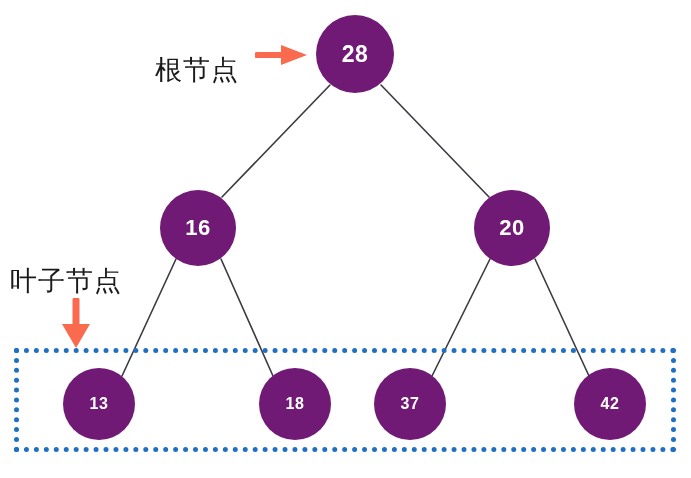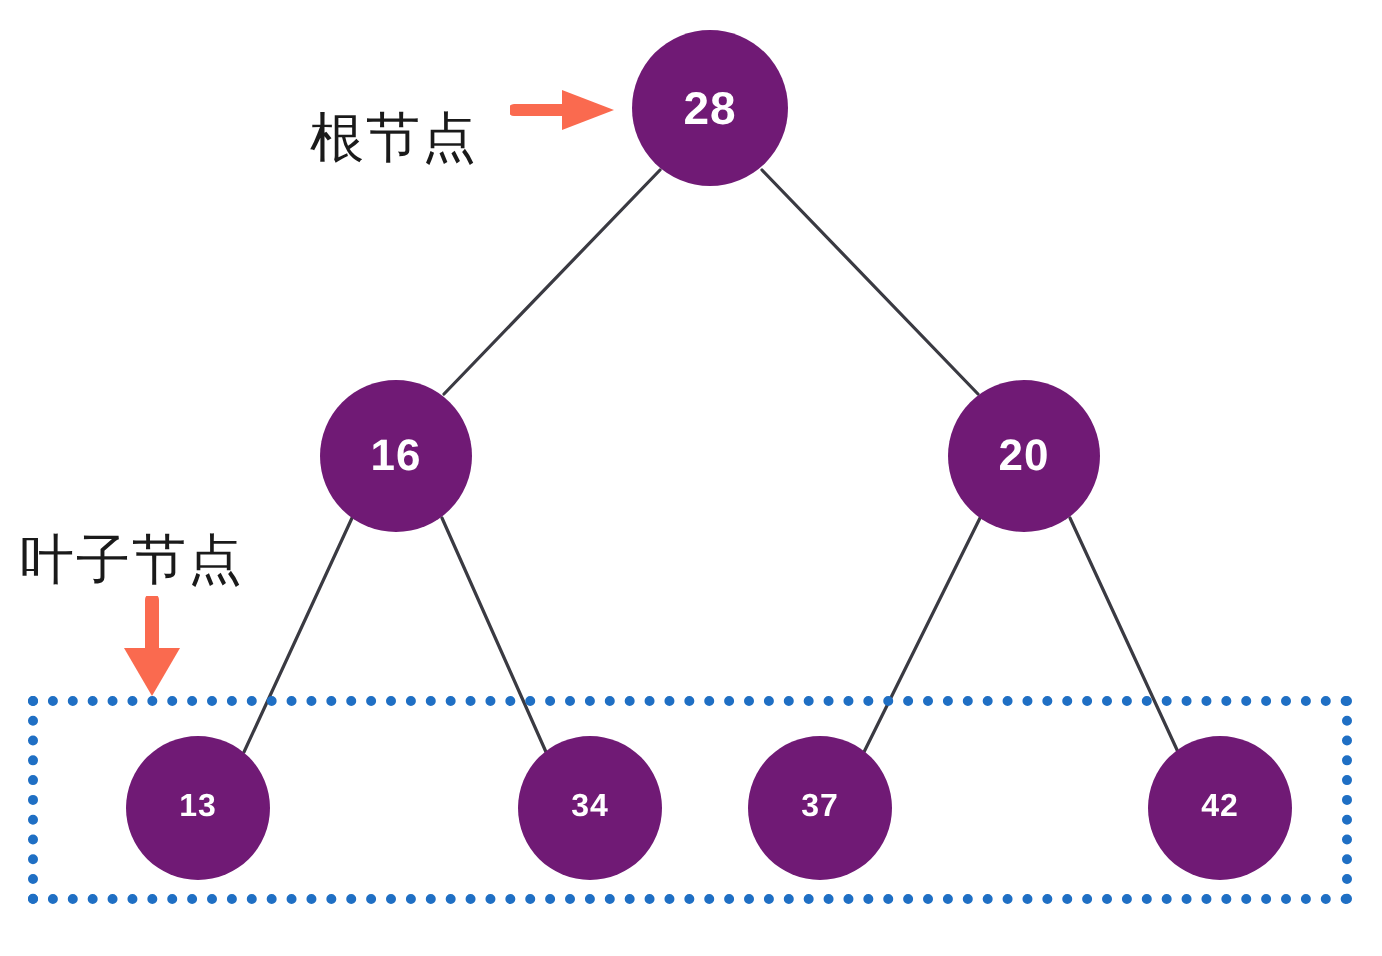--- a/index.html
+++ b/index.html
@@ -104,21 +104,21 @@
   </svg>
 
   <div class="leaf-box"></div>
 
   <div class="node node-root">28</div>
 
   <div class="node node-l1a">16</div>
   <div class="node node-l1b">20</div>
 
   <div class="node node-leaf leaf-0">13</div>
-  <div class="node node-leaf leaf-1">34</div>
+  <div class="node node-leaf leaf-1">18</div>
   <div class="node node-leaf leaf-2">37</div>
   <div class="node node-leaf leaf-3">42</div>
 
   <div class="ann-label label-root">根节点</div>
 
   <svg class="arrow-right" viewBox="0 0 58 24" xmlns="http://www.w3.org/2000/svg">
     <path d="M2 12 L30 12" stroke="#fa6a4f" stroke-width="6" stroke-linecap="round" fill="none"></path>
     <path d="M26 2 L52 12 L26 22 Z" fill="#fa6a4f"></path>
   </svg>
 

